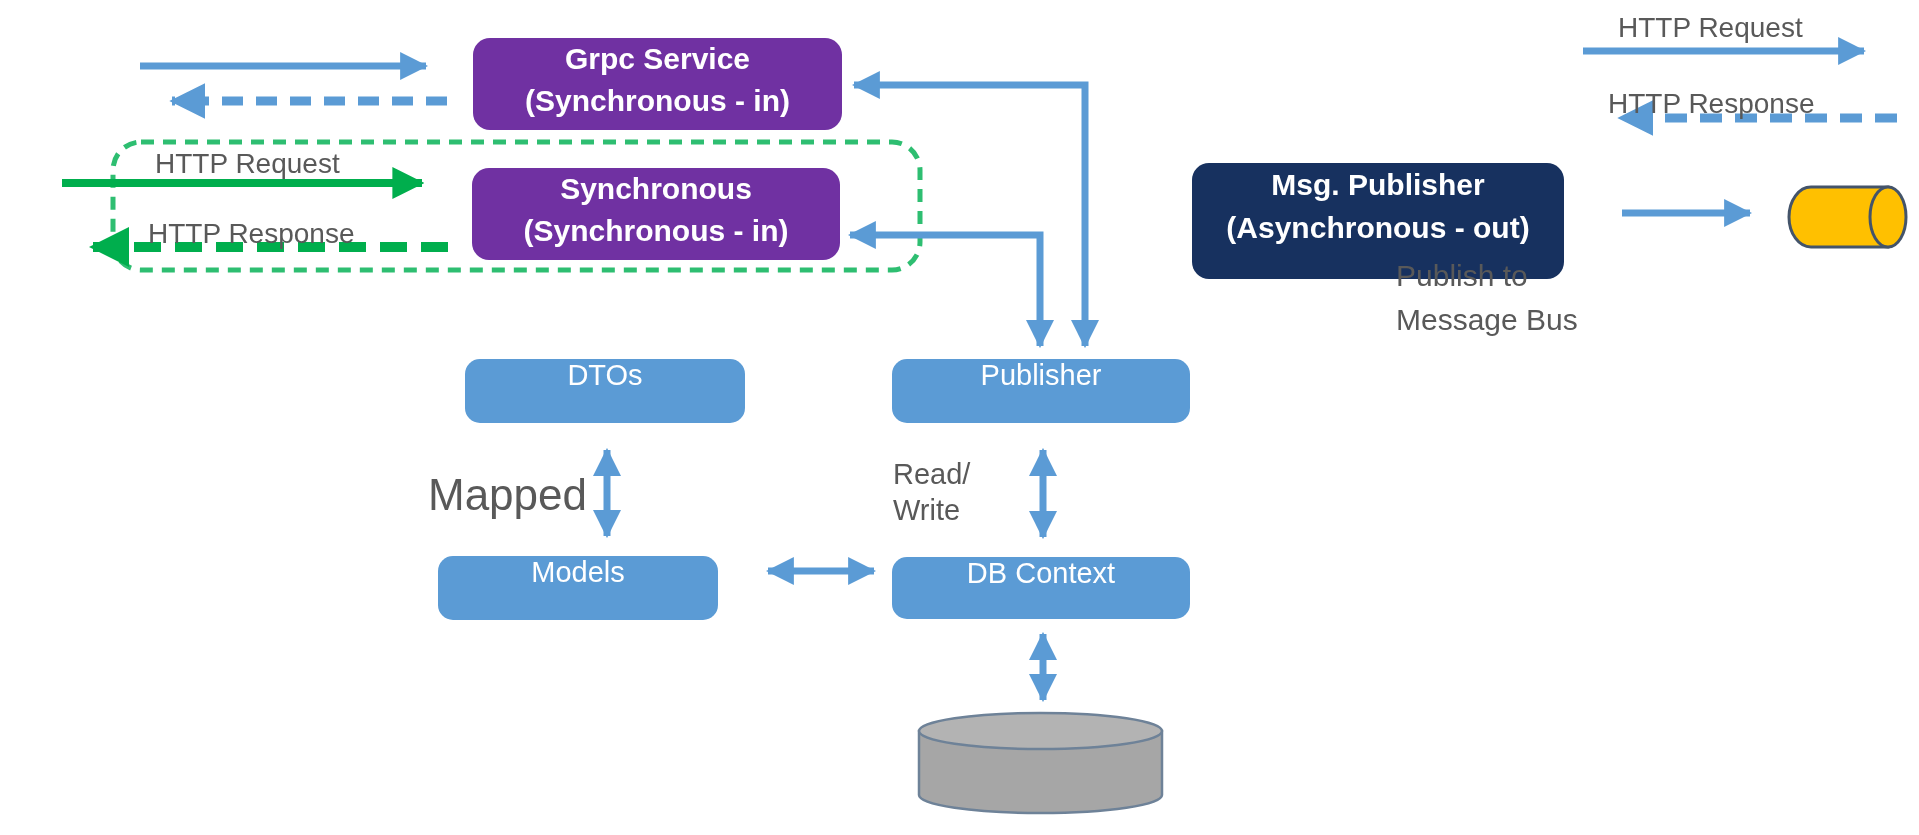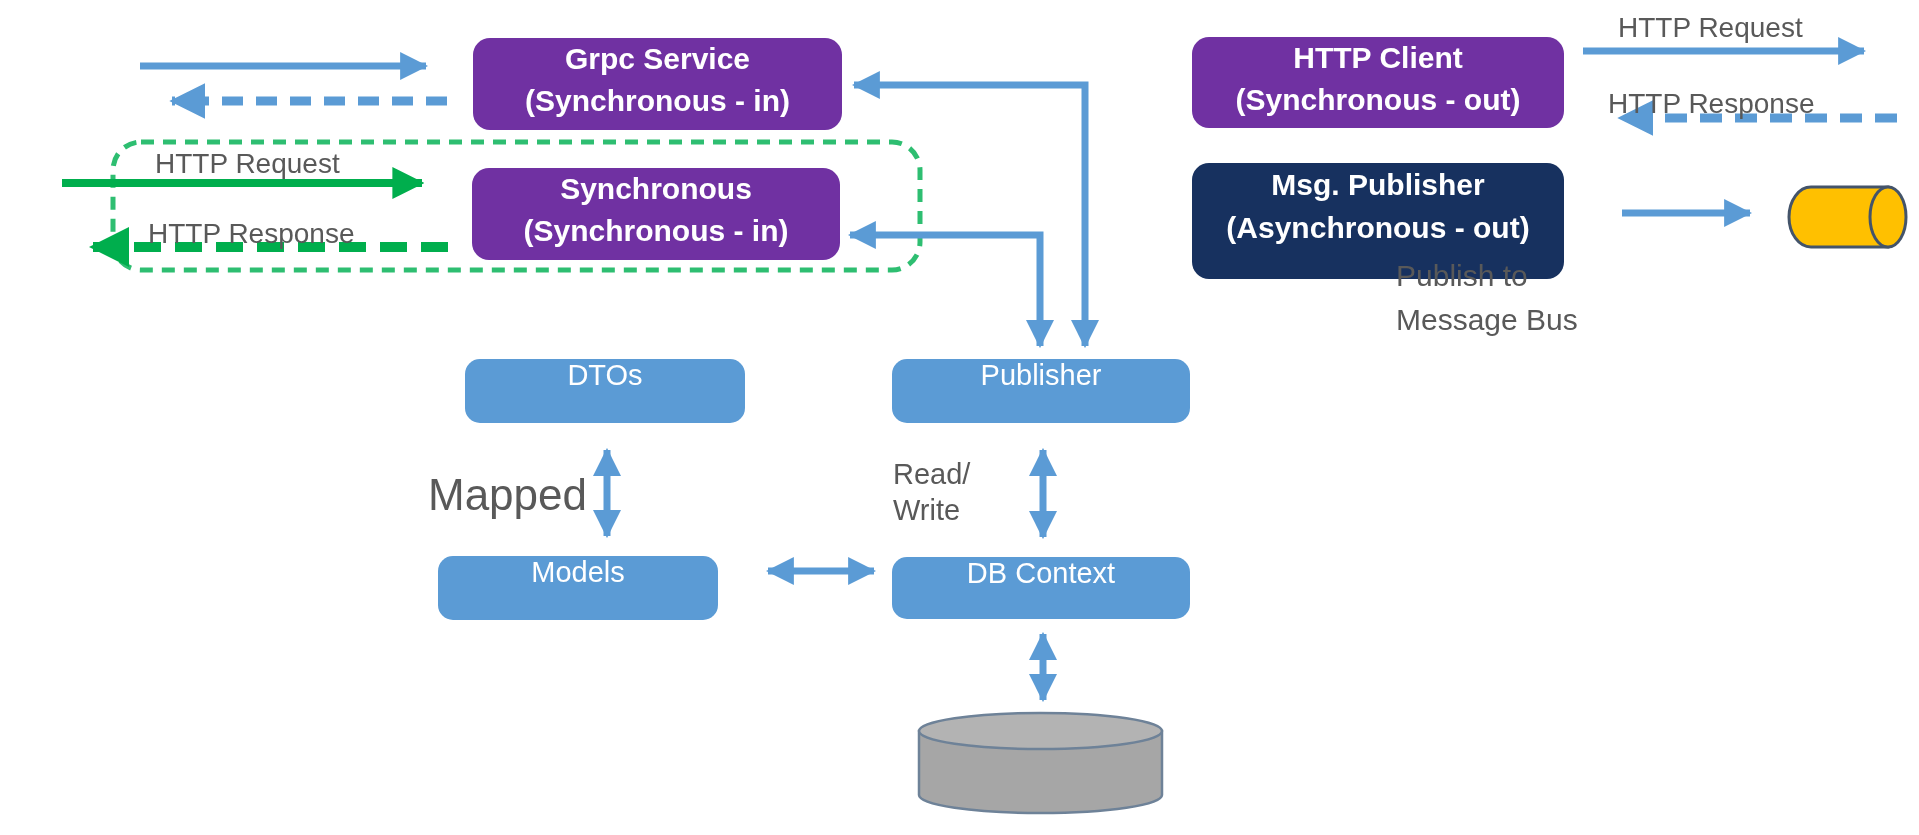--- a/index.html
+++ b/index.html
@@ -85,24 +85,20 @@
   <div class="node purple" style="left:473px;top:38px;width:369px;height:92px">
     <div>Grpc Service</div>
     <div>(Synchronous - in)</div>
   </div>
 
   <div class="node purple" style="left:472px;top:168px;width:368px;height:92px">
     <div>Synchronous</div>
     <div>(Synchronous - in)</div>
   </div>
 
-  <div class="node purple" style="left:1192px;top:37px;width:372px;height:91px">
-    <div>HTTP Client</div>
-    <div>(Synchronous - out)</div>
-  </div>
 
   <div class="node navy" style="left:1192px;top:163px;width:372px;height:116px">
     <div>Msg. Publisher</div>
     <div>(Asynchronous - out)</div>
   </div>
 
   <div class="node blue" style="left:465px;top:359px;width:280px;height:64px">
     <div>DTOs</div>
   </div>
 

